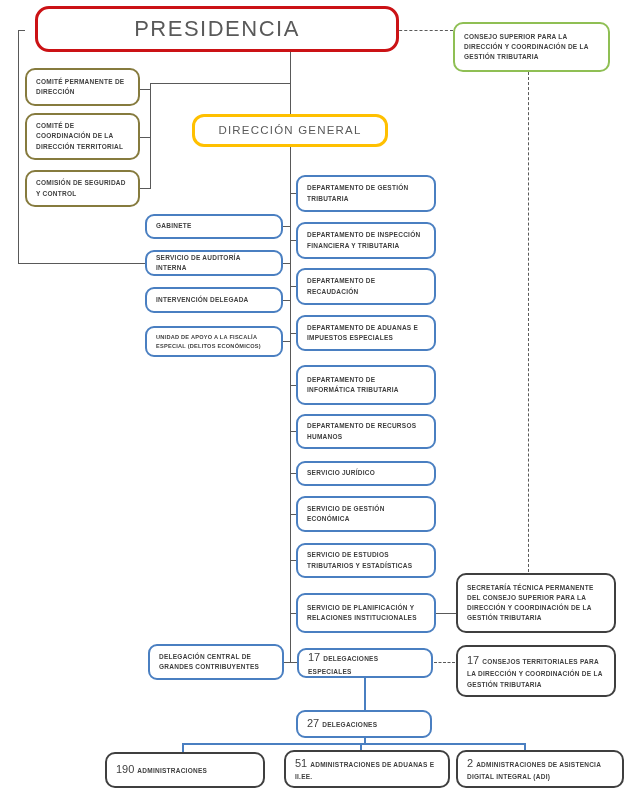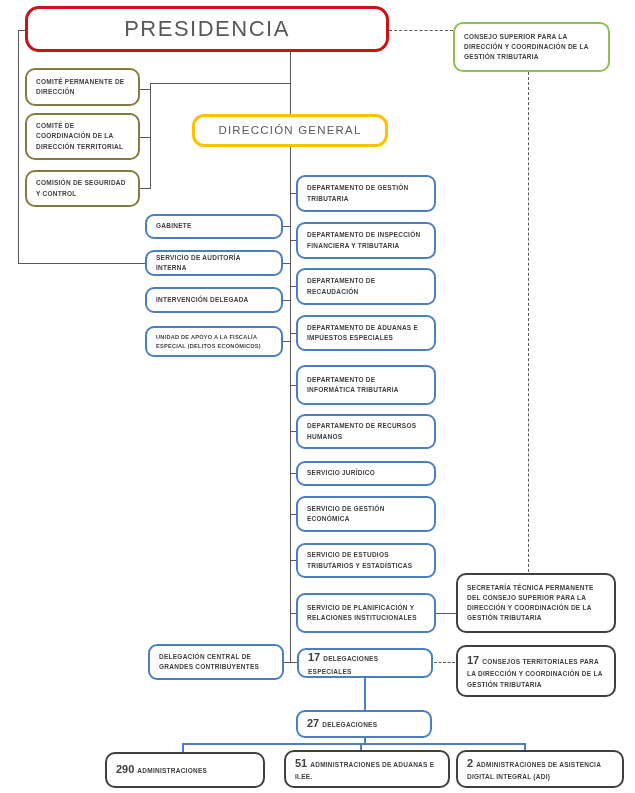--- a/index.html
+++ b/index.html
@@ -16,21 +16,21 @@
   .box .inner{width:100%;}
   .blue{border:2px solid var(--blue);border-radius:9px;}
   .olive{border:2px solid var(--olive);border-radius:10px;}
   .dark{border:2px solid var(--dark);border-radius:10px;}
   .red{border:3.5px solid var(--red);border-radius:14px;justify-content:center;}
   .yellow{border:3px solid var(--yellow);border-radius:12px;justify-content:center;}
   .green{border:2.5px solid var(--green);border-radius:10px;}
   .title{font-size:22px;font-weight:400;letter-spacing:1.5px;color:var(--title_text);text-align:center;}
   .subtitle{font-size:11.5px;font-weight:400;letter-spacing:1.2px;color:var(--title_text);text-align:center;}
   .tiny{font-size:5.6px;}
-  .num{font-size:11px;font-weight:700;letter-spacing:0;margin-right:3px;}
+  .num{font-size:11px;font-weight:400;letter-spacing:0;margin-right:3px;}
   .ln{position:absolute;background:var(--line);z-index:1;}
   .ln.h{height:1px;}
   .ln.v{width:1px;}
   .bln{position:absolute;background:var(--blue);z-index:1;}
   .bln.h{height:1.5px;}
   .bln.v{width:1.5px;}
   .dash{position:absolute;z-index:1;}
   .dash.h{border-top:1.5px dashed var(--line);height:0;}
   .dash.v{border-left:1.5px dashed var(--line);width:0;}
 </style>
@@ -69,21 +69,21 @@
   <div class="dash v" style="left:528px;top:72px;height:500px"></div>
   <div class="dash h" style="left:434px;top:662px;width:21px"></div>
 
   <div class="bln v" style="left:364px;top:678px;height:32px"></div>
   <div class="bln v" style="left:364px;top:738px;height:6px"></div>
   <div class="bln h" style="left:182px;top:743px;width:342px"></div>
   <div class="bln v" style="left:182px;top:743px;height:9px"></div>
   <div class="bln v" style="left:360px;top:743px;height:8px"></div>
   <div class="bln v" style="left:524px;top:743px;height:8px"></div>
 
-  <div class="box red" style="left:25px;top:6px;width:364px;height:46px">
+  <div class="box red" style="left:35px;top:6px;width:364px;height:46px">
     <span class="title">PRESIDENCIA</span>
   </div>
 
   <div class="box green" style="left:453px;top:22px;width:157px;height:50px">
     <span class="inner">CONSEJO SUPERIOR PARA LA DIRECCIÓN Y COORDINACIÓN DE LA GESTIÓN TRIBUTARIA</span>
   </div>
 
   <div class="box olive" style="left:25px;top:68px;width:115px;height:38px">
     <span class="inner">COMITÉ PERMANENTE DE DIRECCIÓN</span>
   </div>
@@ -163,21 +163,21 @@
   </div>
 
   <div class="box blue" style="left:296px;top:710px;width:136px;height:28px">
     <span class="inner">
       <span class="num">27</span><span>DELEGACIONES</span>
     </span>
   </div>
 
   <div class="box dark" style="left:105px;top:752px;width:160px;height:36px">
     <span class="inner">
-      <span class="num">290</span><span>ADMINISTRACIONES</span>
+      <span class="num">190</span><span>ADMINISTRACIONES</span>
     </span>
   </div>
   <div class="box dark" style="left:284px;top:750px;width:166px;height:38px">
     <span class="inner">
       <span class="num">51</span><span>ADMINISTRACIONES DE ADUANAS E II.EE.</span>
     </span>
   </div>
   <div class="box dark" style="left:456px;top:750px;width:168px;height:38px">
     <span class="inner">
       <span class="num">2</span><span>ADMINISTRACIONES DE ASISTENCIA DIGITAL INTEGRAL (ADI)</span>

